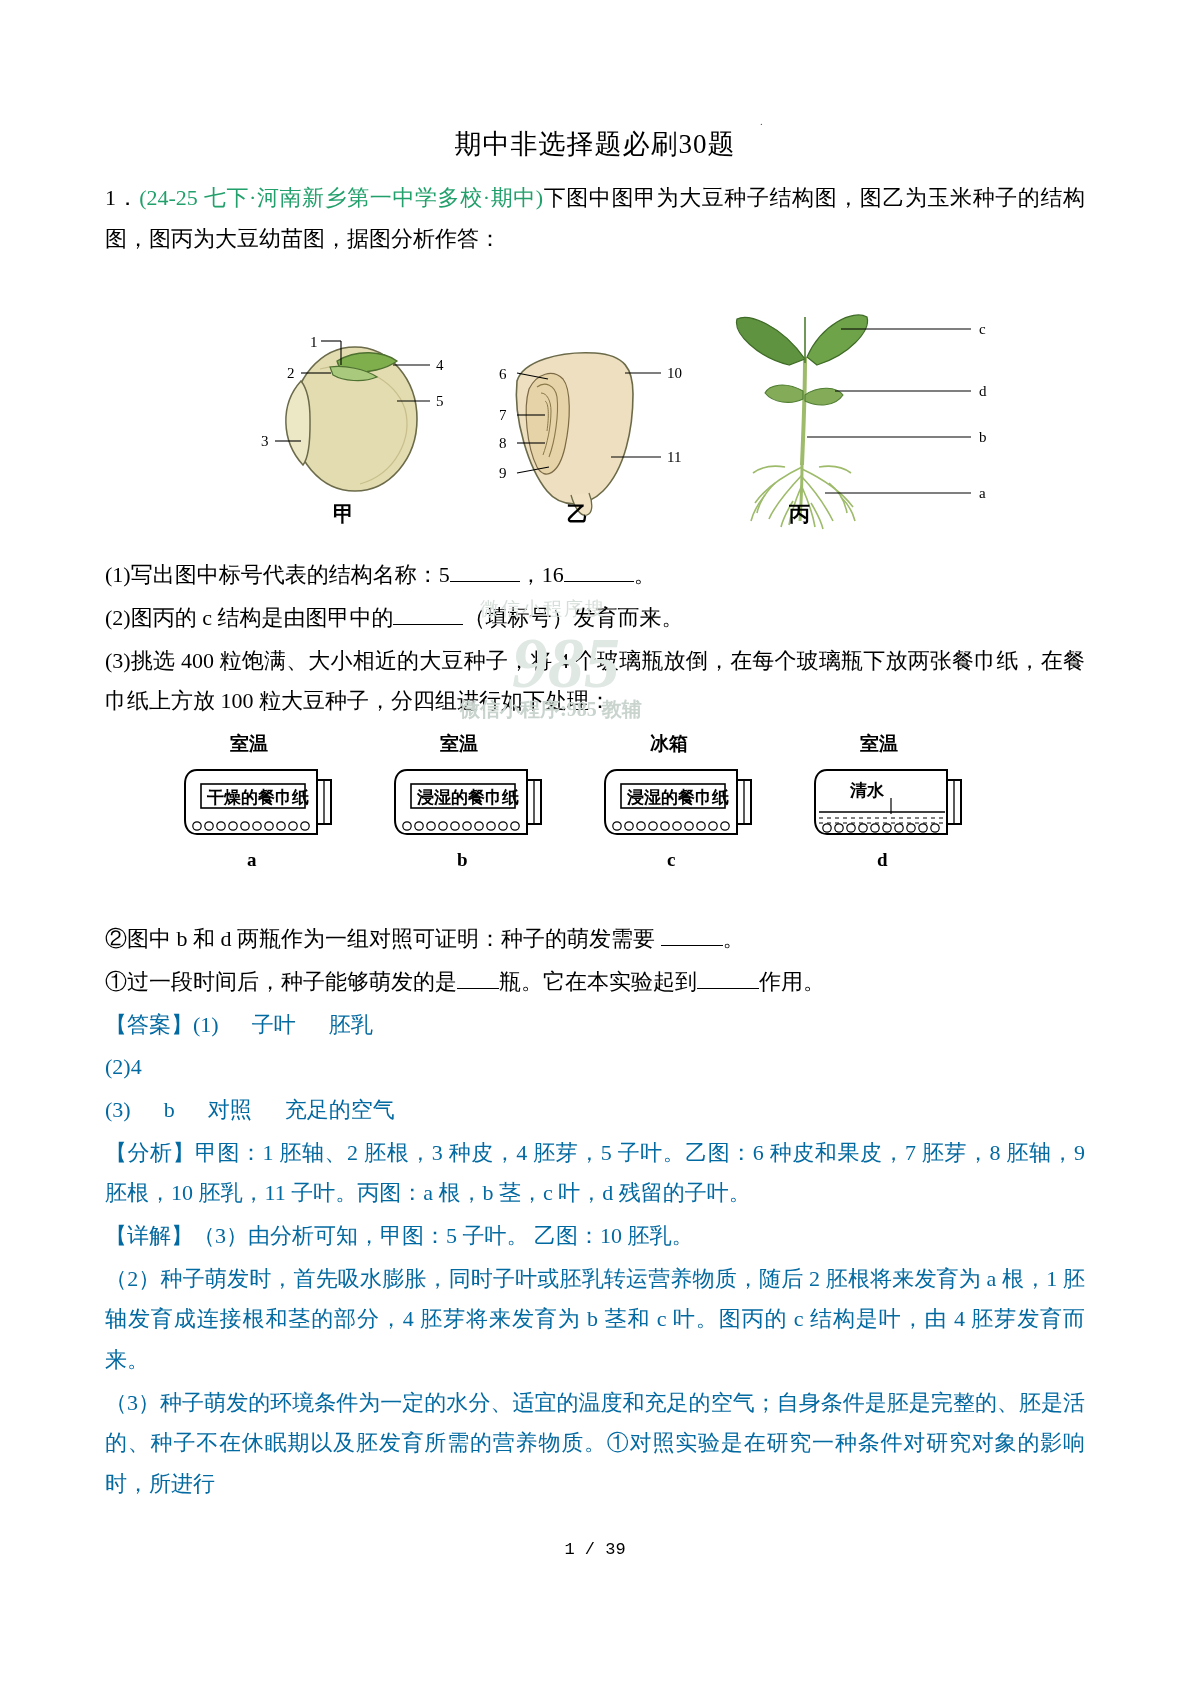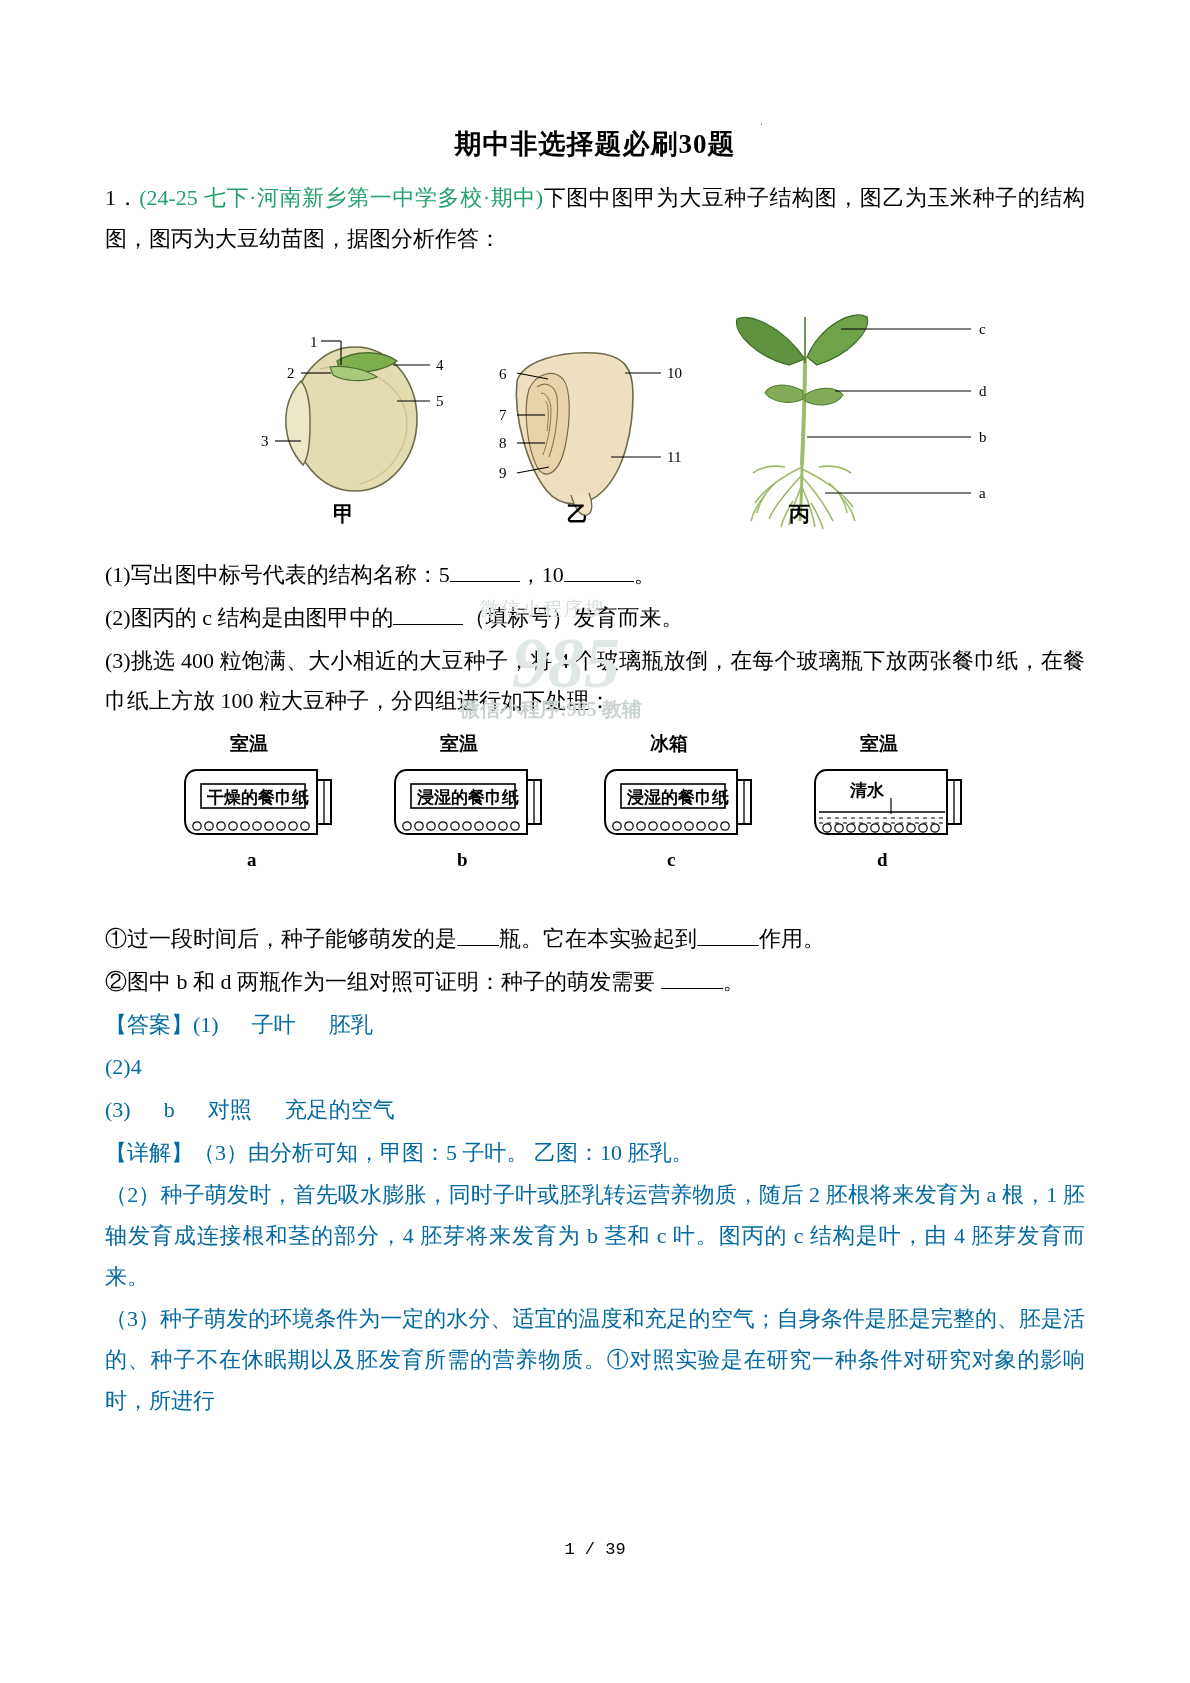--- a/index.html
+++ b/index.html
@@ -31,21 +31,21 @@
   .tiny-dot {
     position: absolute;
     left: 760px;
     top: 115px;
     font-size: 11px;
     color: #555;
   }
   h1.title {
     text-align: center;
     font-size: 27px;
-    font-weight: bold;
+    font-weight: normal;
     margin: 18px 0 16px 0;
     letter-spacing: 1px;
     font-family: "Liberation Serif", serif;
   }
   p.q {
     font-size: 22px;
     line-height: 1.85;
     margin: 0 0 2px 0;
     text-align: justify;
   }
@@ -233,21 +233,21 @@
         <text class="lbl" x="874" y="173" font-size="15">b</text>
 
         <line x1="720" y1="224" x2="866" y2="224" stroke="#000" stroke-width="1.1"></line>
         <text class="lbl" x="874" y="229" font-size="15">a</text>
 
         <text class="lbl" x="684" y="252" font-size="21" font-weight="bold">丙</text>
       </svg>
     </div>
 
     <p class="q">
-      <span>(1)写出图中标号代表的结构名称：5</span><span class="blank"></span><span>，10</span><span class="blank"></span><span>。</span>
+      <span>(1)写出图中标号代表的结构名称：5</span><span class="blank"></span><span>，16</span><span class="blank"></span><span>。</span>
     </p>
 
     <p class="q">
       <span>(2)图丙的 c 结构是由图甲中的</span><span class="blank"></span><span>（填标号）发育而来。</span>
     </p>
 
     <p class="q">(3)挑选 400 粒饱满、大小相近的大豆种子，将 4 个玻璃瓶放倒，在每个玻璃瓶下放两张餐巾纸，在餐巾纸上方放 100 粒大豆种子，分四组进行如下处理：</p>
 
     <div class="fig2">
       <svg width="980" height="185" viewBox="0 0 980 185">
@@ -341,37 +341,40 @@
               <circle cx="806" cy="100" r="4.2"></circle>
               <circle cx="818" cy="100" r="4.2"></circle>
             <circle cx="830" cy="100" r="4.2"></circle>
           </g>
           <text class="lbl" x="772" y="138" font-size="19" font-weight="bold">d</text>
         </g>
       </svg>
     </div>
 
     <p class="q">
+      <span>②图中 b 和 d 两瓶作为一组对照可证明：种子的萌发需要</span> <span class="blank mid"></span><span>。</span>
+    </p>
+
+    <p class="q">
       <span>①过一段时间后，种子能够萌发的是</span><span class="blank short"></span><span>瓶。它在本实验起到</span><span class="blank mid"></span><span>作用。</span>
-    </p>
-
-    <p class="q">
-      <span>②图中 b 和 d 两瓶作为一组对照可证明：种子的萌发需要</span> <span class="blank mid"></span><span>。</span>
     </p>
 
     <p class="q red ans-line">
       <span>【答案】</span><span>(1)</span>&nbsp;&nbsp;&nbsp;&nbsp;&nbsp;&nbsp;<span>子叶</span>&nbsp;&nbsp;&nbsp;&nbsp;&nbsp;&nbsp;<span>胚乳</span>
     </p>
 
     <p class="q red">(2)4</p>
 
     <p class="q red">
       <span>(3)</span>&nbsp;&nbsp;&nbsp;&nbsp;&nbsp;&nbsp;<span>b</span>&nbsp;&nbsp;&nbsp;&nbsp;&nbsp;&nbsp;<span>对照</span>&nbsp;&nbsp;&nbsp;&nbsp;&nbsp;&nbsp;<span>充足的空气</span>
     </p>
 
+    <p class="q red">
+      <span>【分析】</span><span>甲图：1 胚轴、2 胚根，3 种皮，4 胚芽，5 子叶。乙图：6 种皮和果皮，7 胚芽，8 胚轴，9 胚根，10 胚乳，11 子叶。丙图：a 根，b 茎，c 叶，d 残留的子叶。</span>
+    </p>
 
     <p class="q red">
       <span>【详解】</span><span>（3）由分析可知，甲图：5 子叶。 乙图：10 胚乳。</span>
     </p>
 
     <p class="q red">（2）种子萌发时，首先吸水膨胀，同时子叶或胚乳转运营养物质，随后 2 胚根将来发育为 a 根，1 胚轴发育成连接根和茎的部分，4 胚芽将来发育为 b 茎和 c 叶。图丙的 c 结构是叶，由 4 胚芽发育而来。</p>
 
     <p class="q red">（3）种子萌发的环境条件为一定的水分、适宜的温度和充足的空气；自身条件是胚是完整的、胚是活的、种子不在休眠期以及胚发育所需的营养物质。①对照实验是在研究一种条件对研究对象的影响时，所进行</p>
 
   </div>

